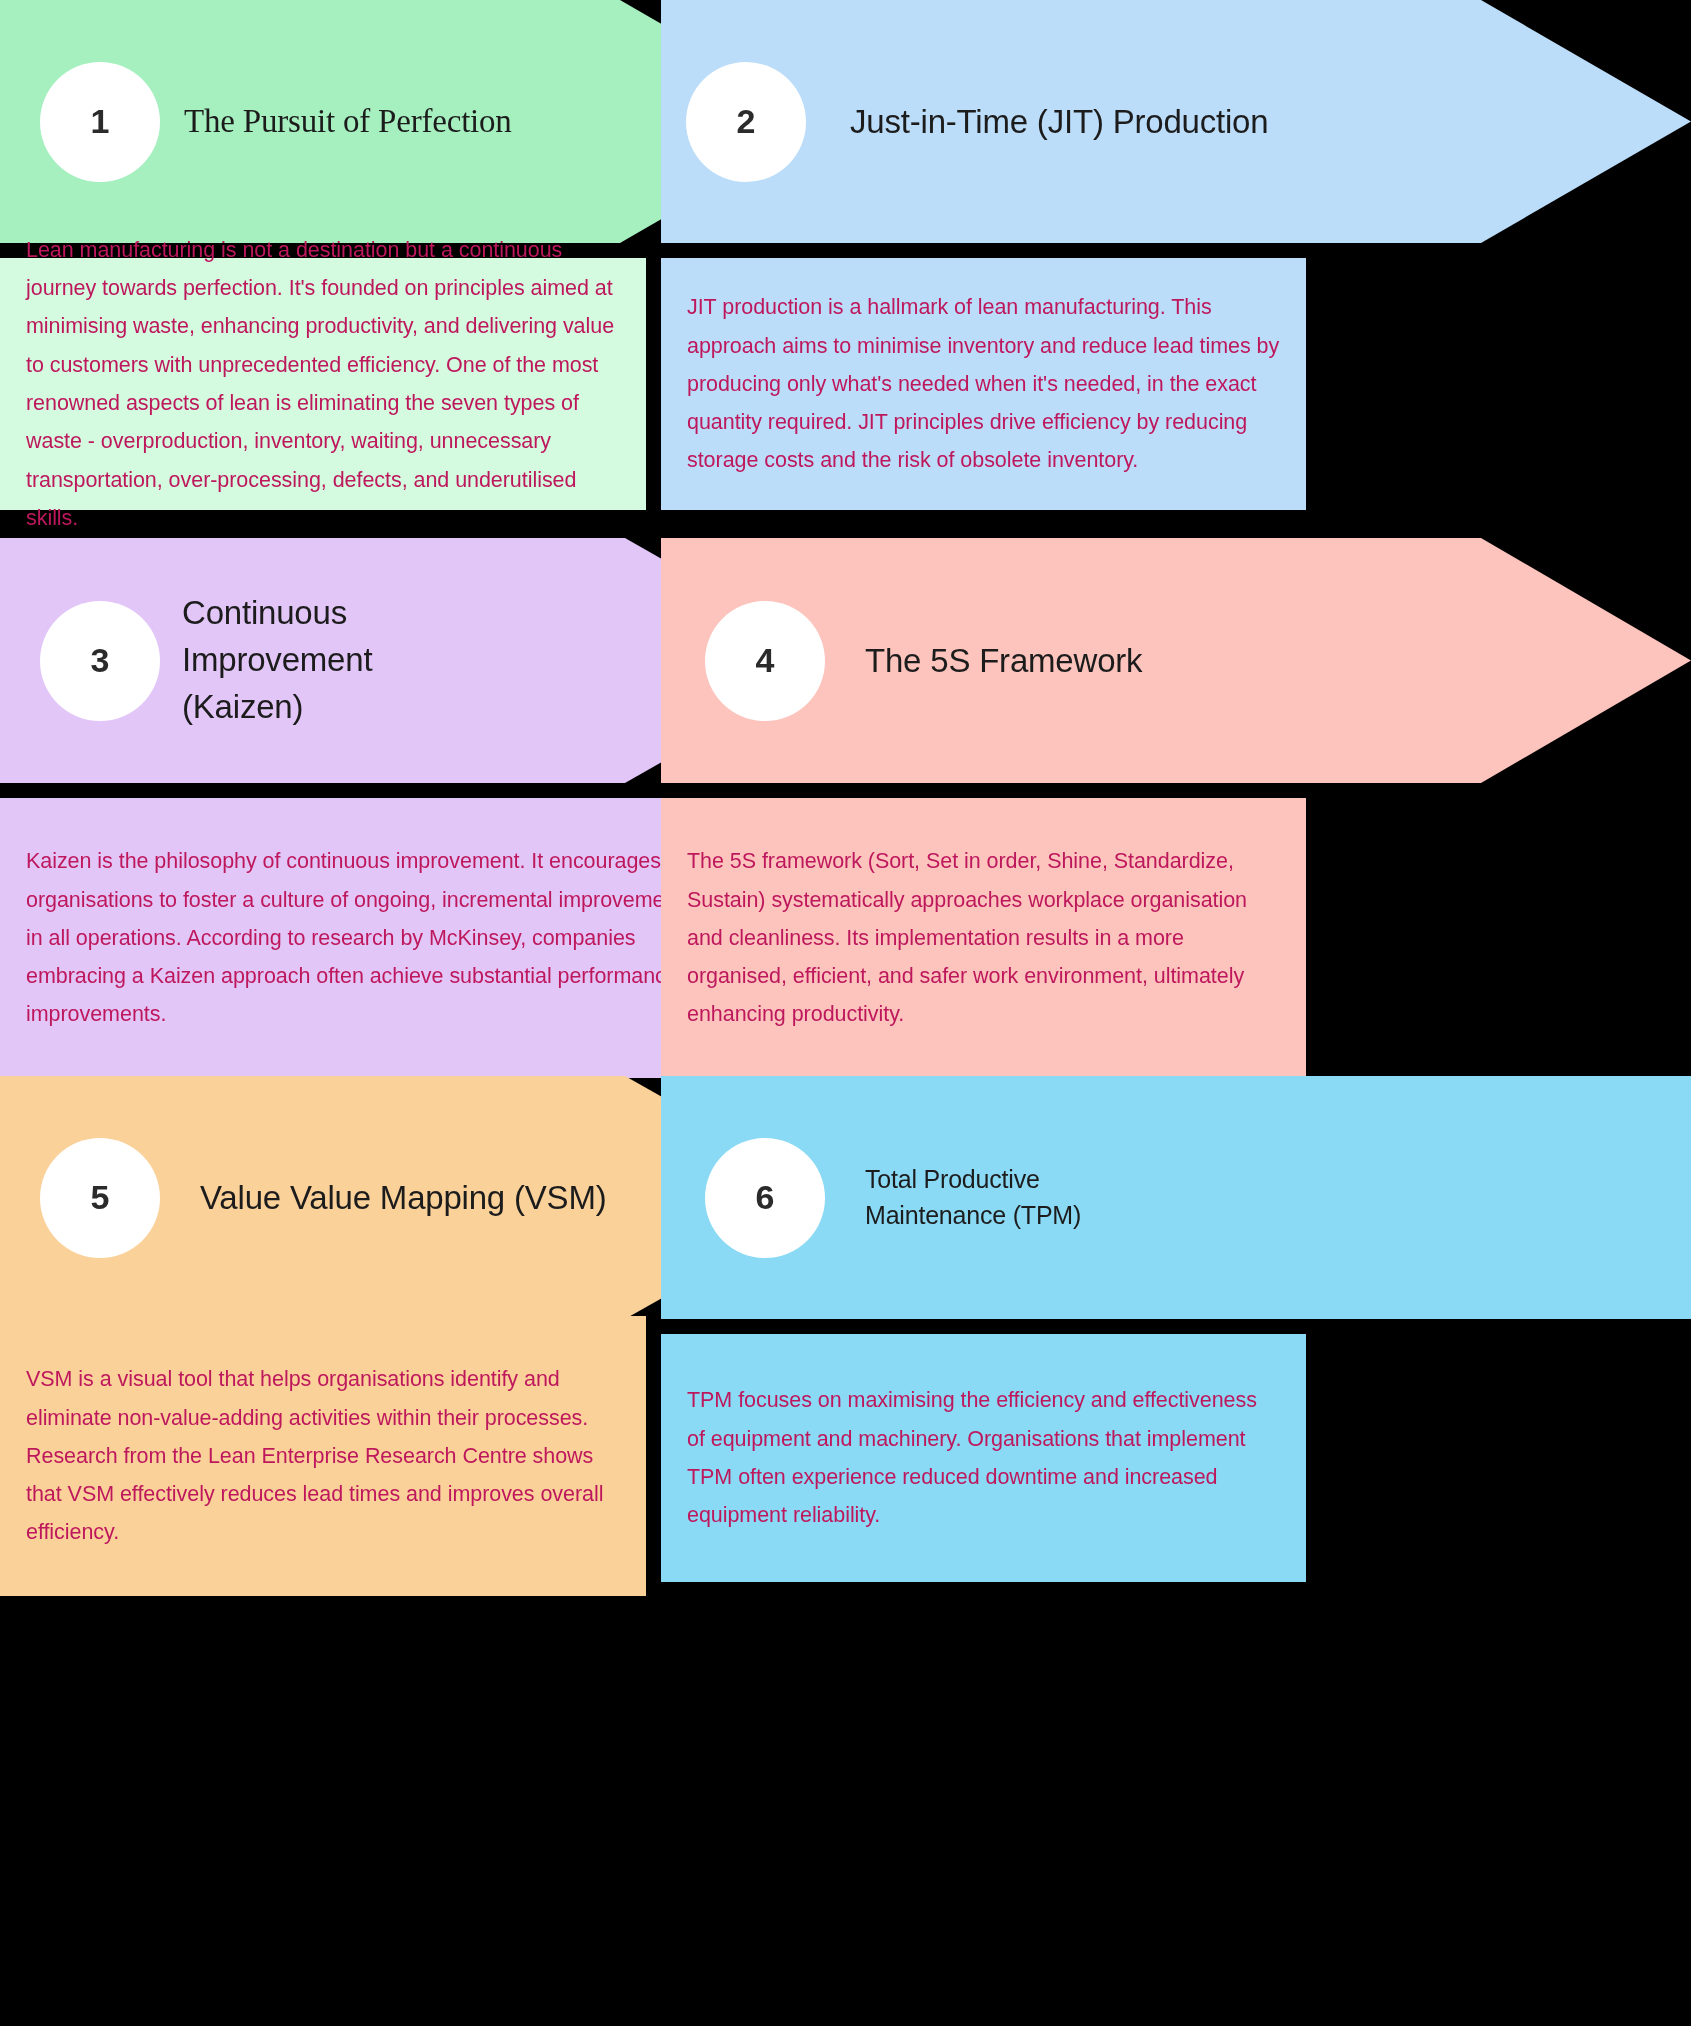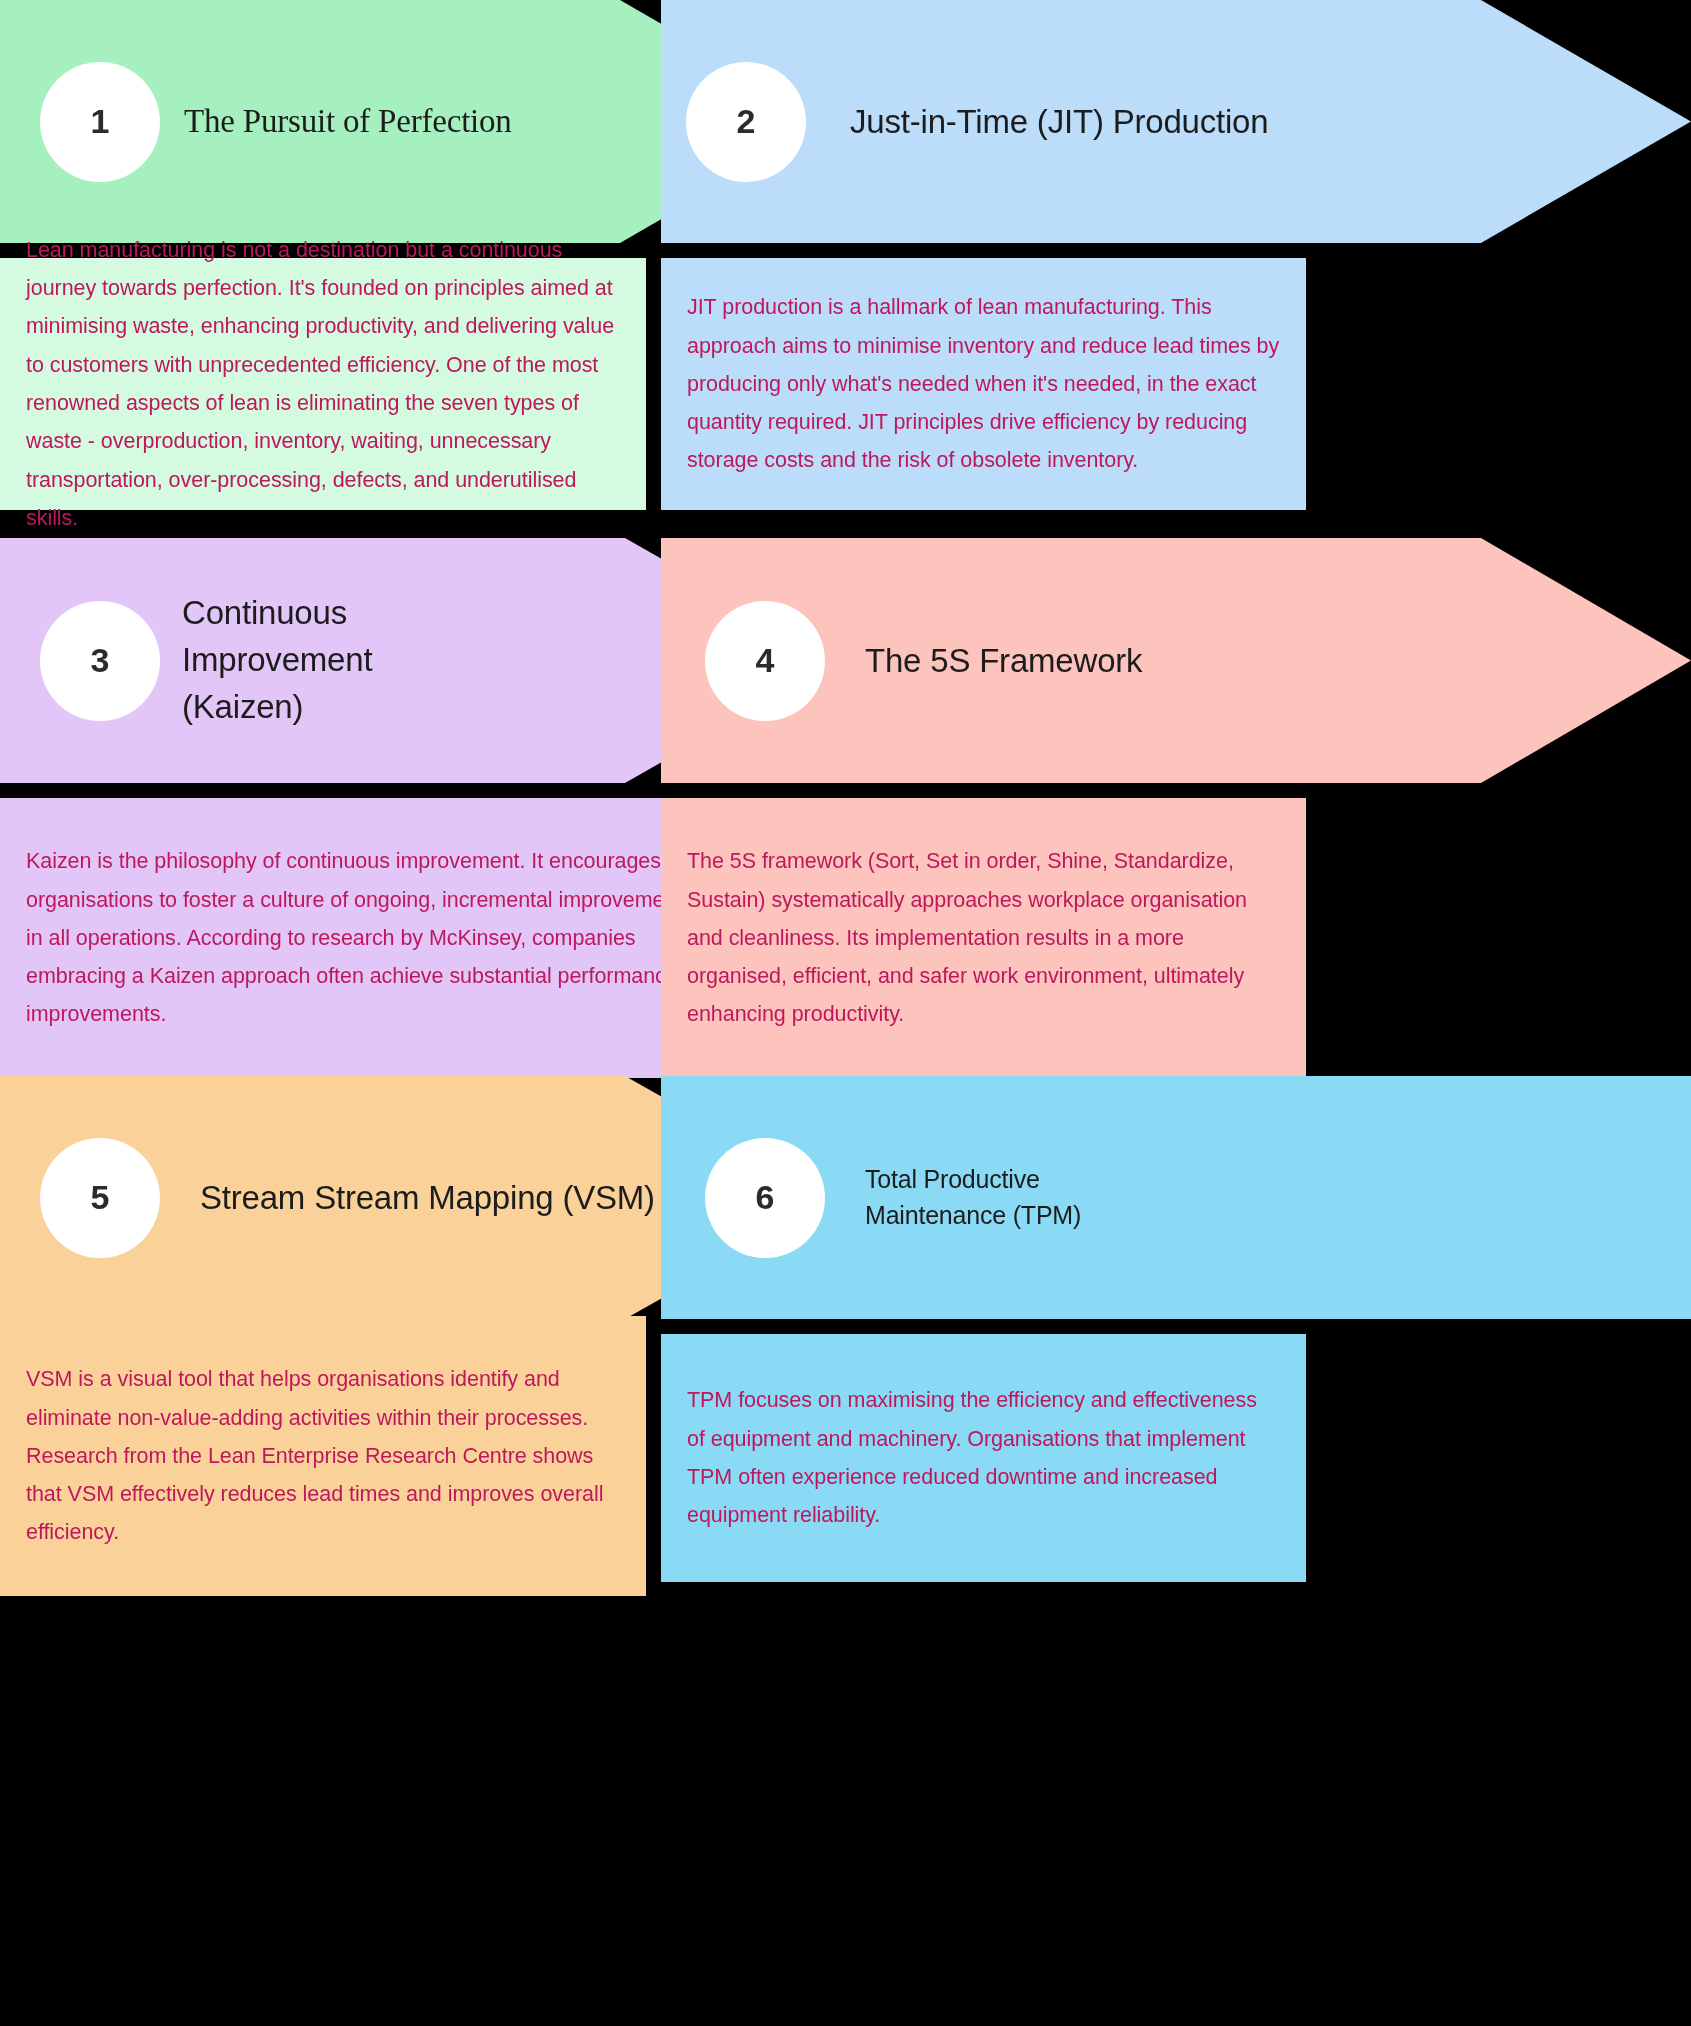--- a/index.html
+++ b/index.html
@@ -160,21 +160,21 @@
 
   <div class="card col-left" style="top:1076px; width:840px;">
     <div class="card-header" style="width:840px; height:243px;">
       <svg class="header-shape" viewBox="0 0 840 243" preserveAspectRatio="none">
         <polygon id="shape-5" points="0,0 625,0 840,121.5 625,243 0,243" fill="#fbd19a"></polygon>
       </svg>
       <div class="header-content" style="padding-left:40px;">
         <div class="num-badge" style="width:120px; height:120px; font-size:34px;">
           <span>5</span>
         </div>
-        <div class="card-title" style="margin-left:40px; font-size:33px; line-height:1.38; max-width:470px;">Stream Stream Mapping (VSM)</div>
+        <div class="card-title" style="margin-left:40px; font-size:33px; line-height:1.38; max-width:470px;">Value Value Mapping (VSM)</div>
       </div>
     </div>
     <div class="card-body" style="top:240px; width:646px; height:280px; background:#fbd19a; padding:16px 26px;">
       <p class="body-text">VSM is a visual tool that helps organisations identify and eliminate non-value-adding activities within their processes. Research from the Lean Enterprise Research Centre shows that VSM effectively reduces lead times and improves overall efficiency.</p>
     </div>
   </div>
 
   <div class="card col-right" style="top:1076px; width:1030px;">
     <div class="card-header" style="width:1030px; height:243px;">
       <svg class="header-shape" viewBox="0 0 1030 243" preserveAspectRatio="none">

